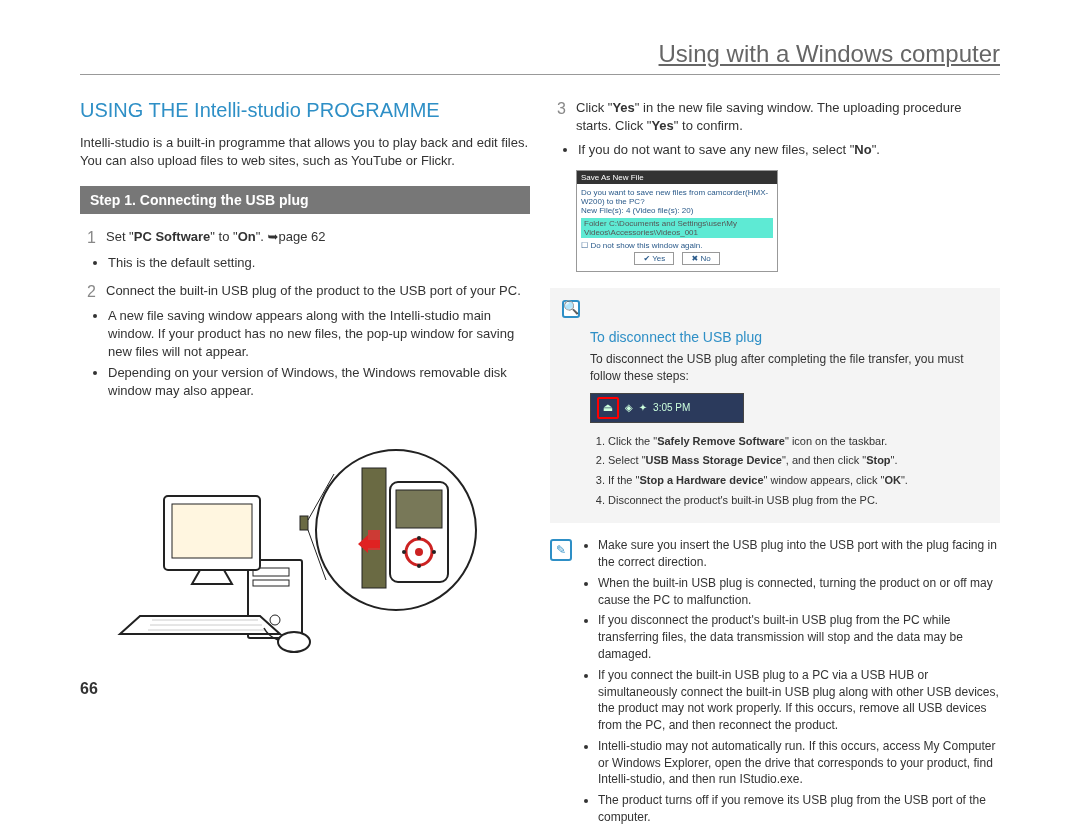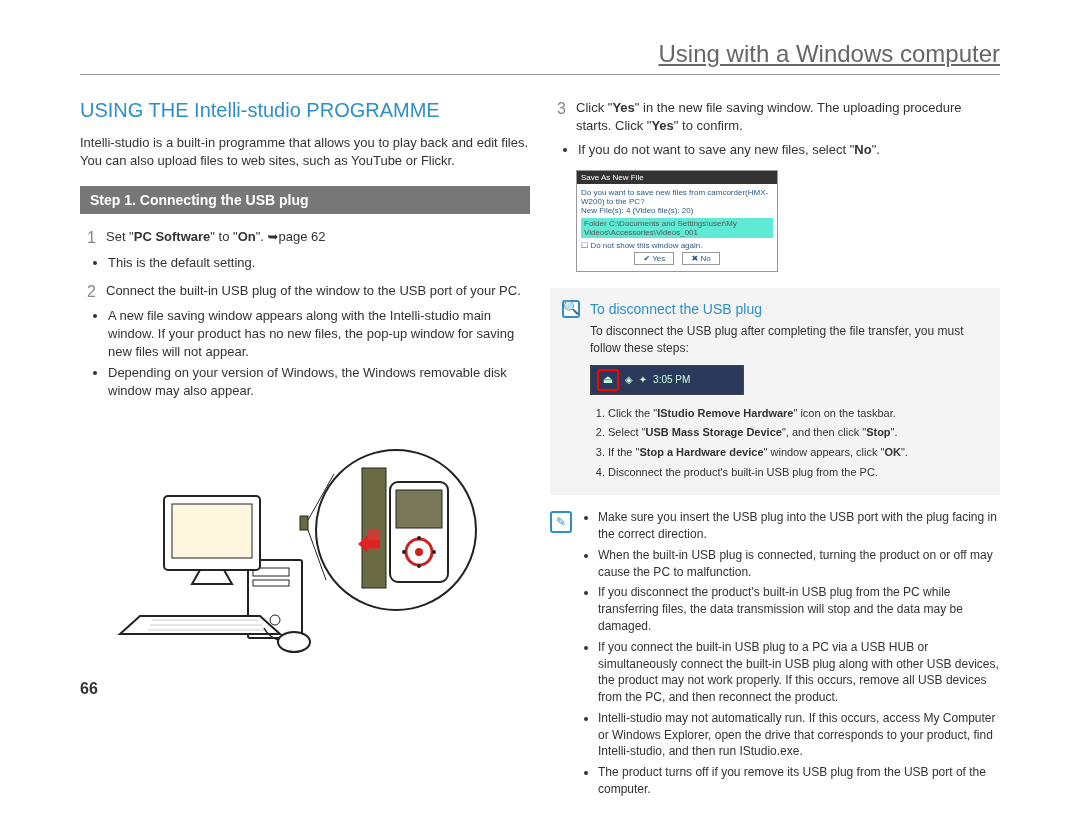--- a/index.html
+++ b/index.html
@@ -99,20 +99,21 @@
     margin: 8px 0 14px 0;
     font-size: 12px;
     line-height: 1.4;
     position: relative;
   }
   .info-box .box-title {
     color: #2E8FC6;
     font-size: 14px;
     margin-bottom: 4px;
     padding-left: 26px;
+    margin-top: 28px;
   }
   .icon-magnify {
     position: absolute;
     top: 12px; left: 12px;
     width: 18px; height: 18px;
     border: 2px solid #2E8FC6;
     border-radius: 3px;
     display: flex;
     align-items: center;
     justify-content: center;
@@ -207,21 +208,21 @@
         <div class="num-body">
           <span>Set "</span><b>PC Software</b><span>" to "</span><b>On</b><span>". </span><span>➥</span><span>page 62</span>
         </div>
       </div>
       <ul class="bullets">
         <li>This is the default setting.</li>
       </ul>
 
       <div class="num-row">
         <div class="num">2</div>
-        <div class="num-body">Connect the built-in USB plug of the window to the USB port of your PC.</div>
+        <div class="num-body">Connect the built-in USB plug of the product to the USB port of your PC.</div>
       </div>
       <ul class="bullets">
         <li>A new file saving window appears along with the Intelli-studio main window. If your product has no new files, the pop-up window for saving new files will not appear.</li>
         <li>Depending on your version of Windows, the Windows removable disk window may also appear.</li>
       </ul>
 
       <div class="illustration">
         <svg viewBox="0 0 380 240" width="380" height="240">
 
           <rect x="148" y="140" width="54" height="78" rx="2" fill="#fff" stroke="#222" stroke-width="2"></rect>
@@ -297,21 +298,21 @@
         <div class="icon-magnify">🔍</div>
         <div class="box-title">To disconnect the USB plug</div>
         <div class="box-sub">To disconnect the USB plug after completing the file transfer, you must follow these steps:</div>
         <div class="taskbar-shot">
           <div class="red-circ">⏏</div>
           <span>◈</span>
           <span>✦</span>
           <span>3:05 PM</span>
         </div>
         <ol class="info-list">
-          <li><span>Click the "</span><b>IStudio Remove Hardware</b><span>" icon on the taskbar.</span></li>
+          <li><span>Click the "</span><b>Safely Remove Software</b><span>" icon on the taskbar.</span></li>
           <li><span>Select "</span><b>USB Mass Storage Device</b><span>", and then click "</span><b>Stop</b><span>".</span></li>
           <li><span>If the "</span><b>Stop a Hardware device</b><span>" window appears, click "</span><b>OK</b><span>".</span></li>
           <li>Disconnect the product's built-in USB plug from the PC.</li>
         </ol>
       </div>
 
       <div class="note-row">
         <div class="icon-note">✎</div>
         <ul class="note-list">
           <li>Make sure you insert the USB plug into the USB port with the plug facing in the correct direction.</li>

